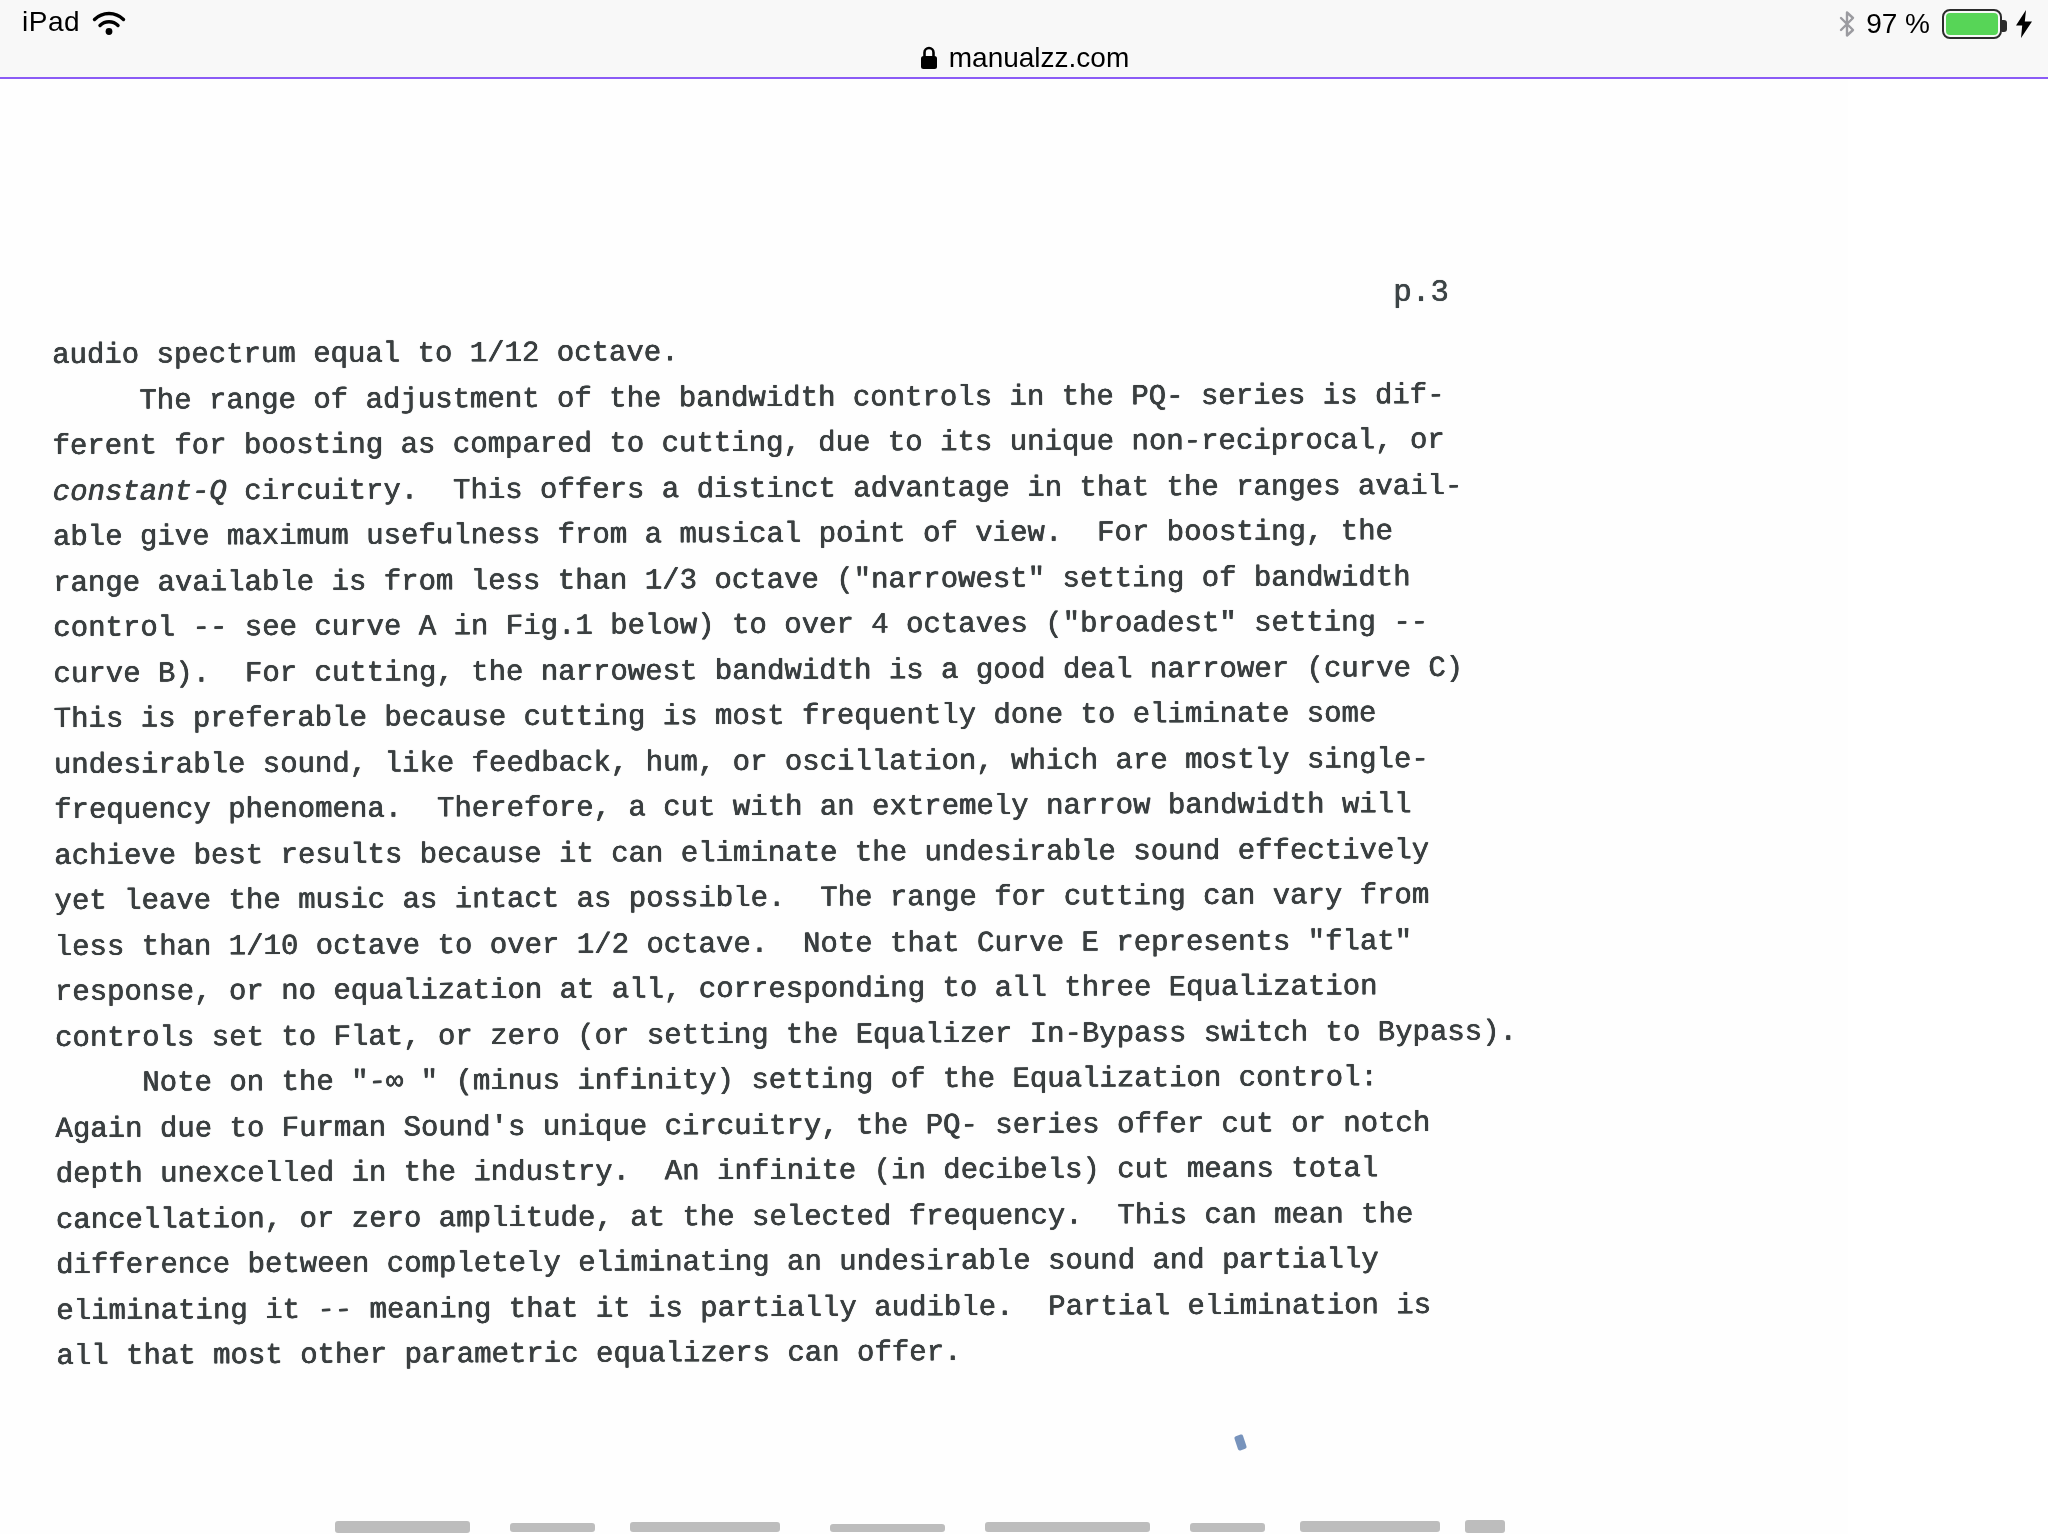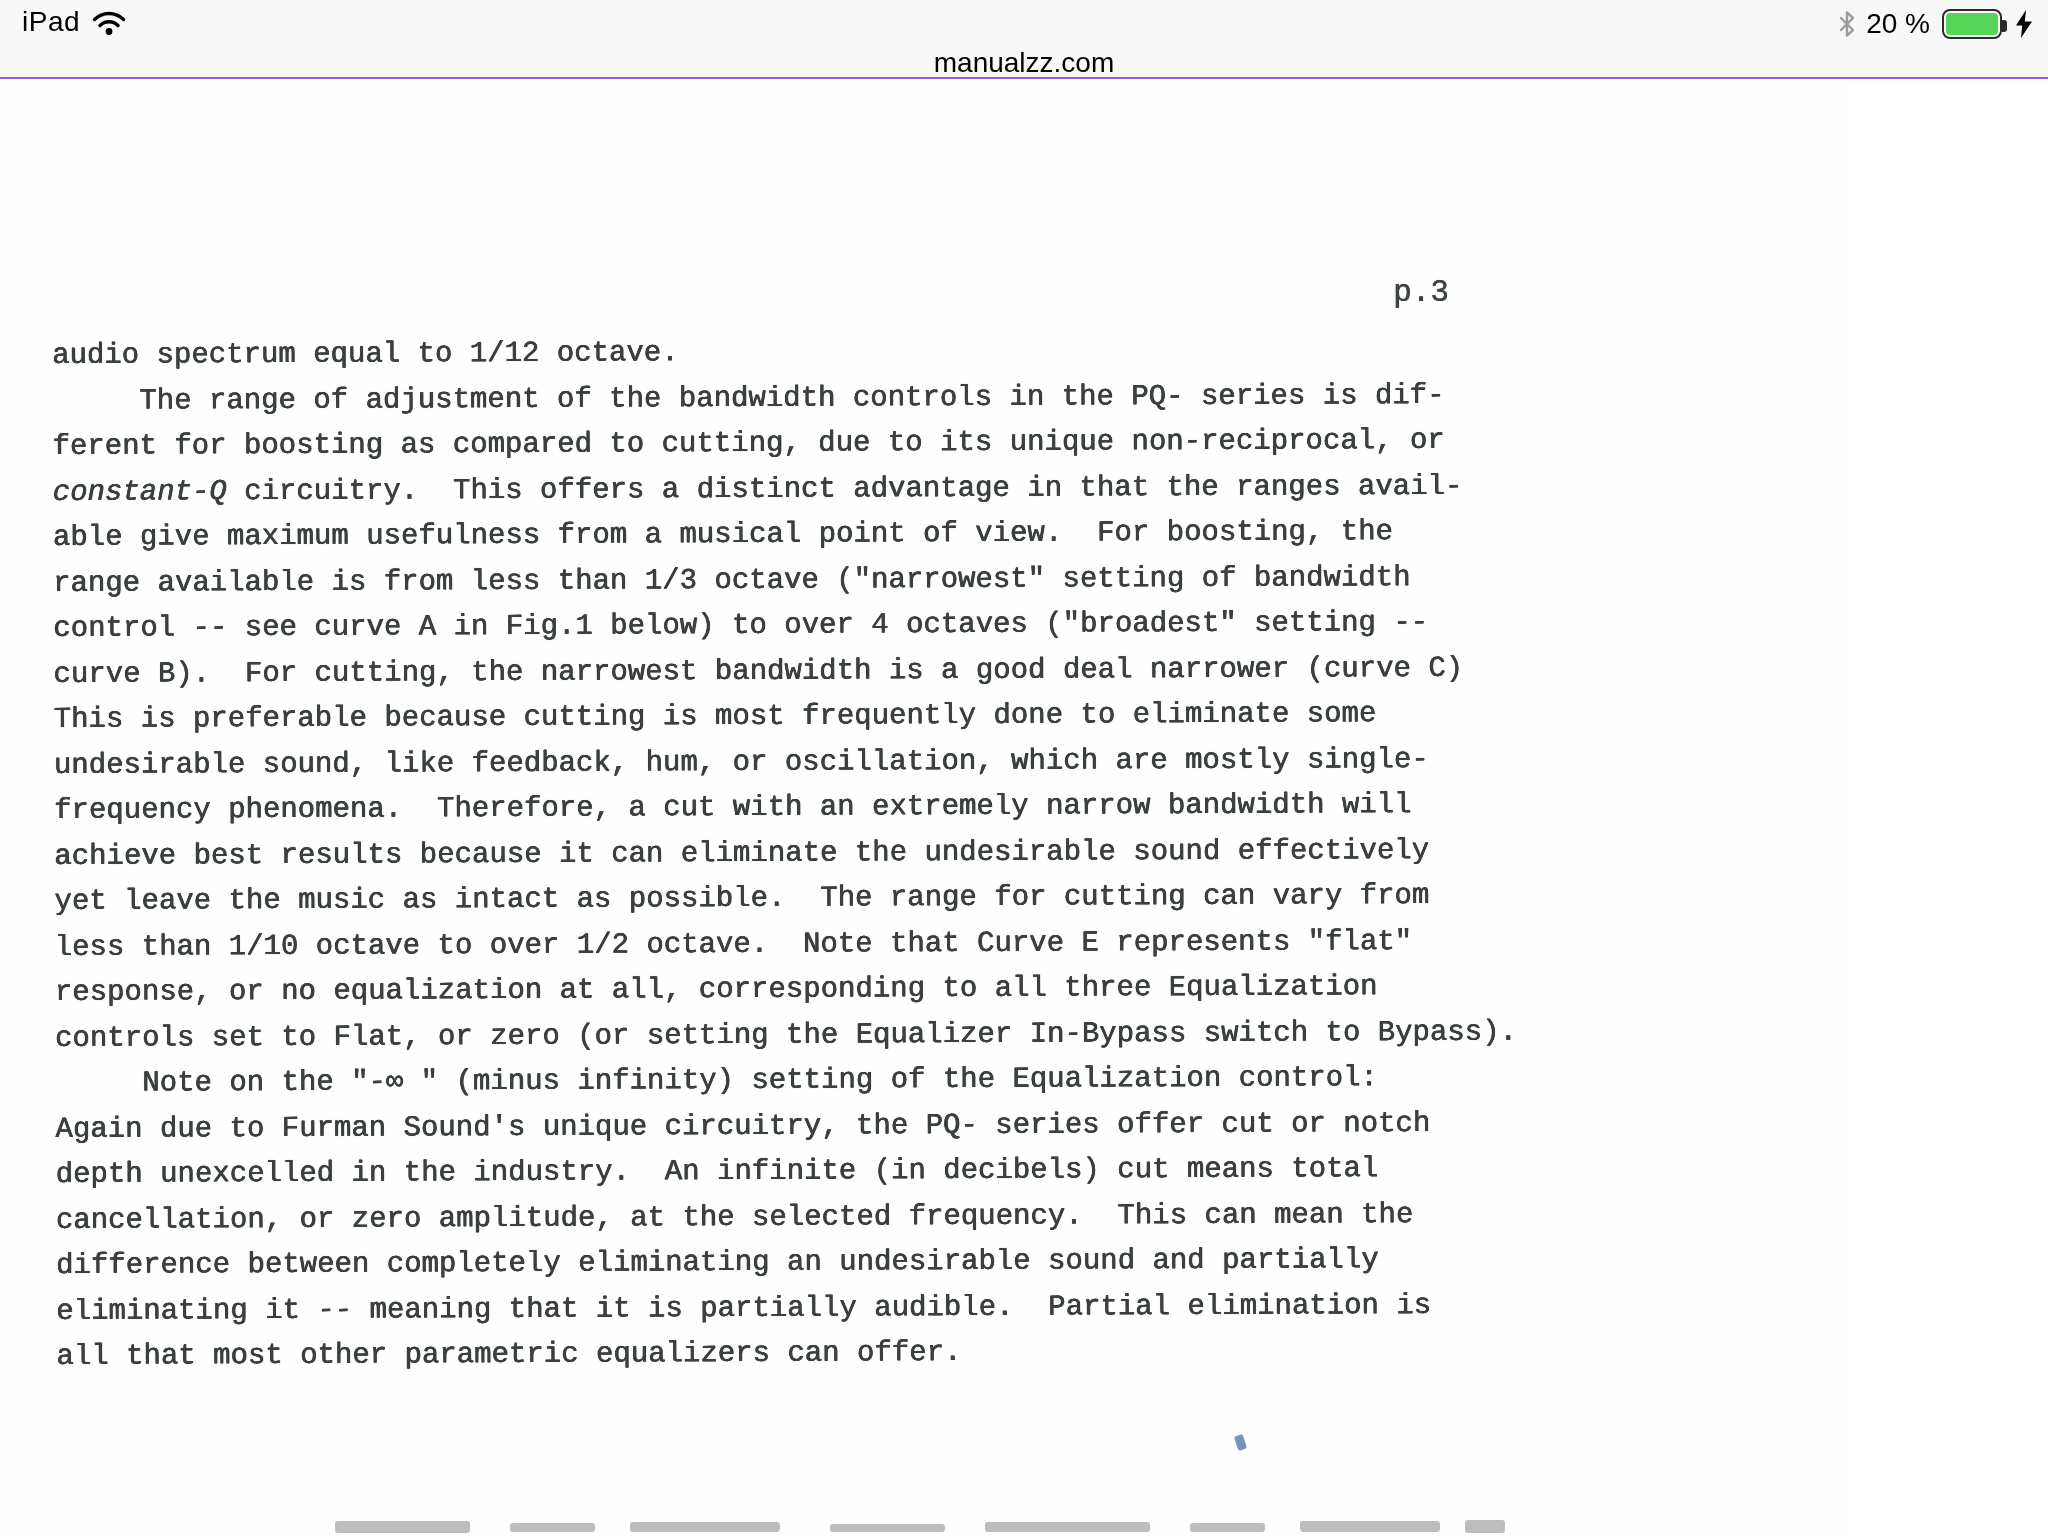--- a/index.html
+++ b/index.html
@@ -14,21 +14,21 @@
   }
   .sb-left{ position:absolute; left:22px; top:6px; display:flex; align-items:center; gap:12px; }
   .carrier{ font-size:28px; color:#000; letter-spacing:0.5px; }
   .wifi-svg{ margin-top:2px; }
   .sb-time{
     position:absolute; left:0; right:0; top:5px; text-align:center;
     font-size:29px; font-weight:bold; color:#000;
   }
   .url-row{
     position:absolute; left:0; right:0; top:41px; height:34px;
-    display:flex; justify-content:center; align-items:center; gap:10px;flex-direction:column;
+    display:flex; justify-content:center; align-items:center; gap:10px;
   }
   .url-domain{ font-size:28px; color:#000; }
   .sb-right{ position:absolute; right:16px; top:8px; display:flex; align-items:center; gap:10px; }
   .batt-pct{ font-size:28px; color:#000; margin-right:2px; }
   .battery{ position:relative; width:60px; height:30px; border:2.5px solid #2c2c2c; border-radius:8px; background:#f8f8f8; }
   .battery-fill{ position:absolute; top:2px; bottom:2px; left:2px; width:92%; background:#57d557; border-radius:4px; }
   .battery-tip{ position:absolute; right:-7px; top:9px; width:5px; height:12px; background:#2c2c2c; border-radius:0 3px 3px 0; }
 
   
   .document{
@@ -82,21 +82,21 @@
       <path d="M5.5 11 V7.5 a4.5 4.5 0 0 1 9 0 V11" fill="none" stroke="#000" stroke-width="2.6"></path>
       <rect x="2" y="11" width="16" height="13" rx="2.5" fill="#000"></rect>
     </svg>
     <span class="url-domain">manualzz.com</span>
   </div>
 
   <div class="sb-right">
     <svg width="18" height="28" viewBox="0 0 18 28">
       <path d="M3 8 L15 20 L9 25.5 V2.5 L15 8 L3 20" fill="none" stroke="#9b9ba0" stroke-width="2.4" stroke-linejoin="round" stroke-linecap="round"></path>
     </svg>
-    <span class="batt-pct">20 %</span>
+    <span class="batt-pct">97 %</span>
     <span class="battery">
       <span class="battery-fill"></span>
       <span class="battery-tip"></span>
     </span>
     <svg width="16" height="28" viewBox="0 0 16 28" style="margin-left:4px;">
       <polygon points="10,0 0,15.5 6.2,15.5 5,28 16,11.5 8.8,11.5" fill="#000"></polygon>
     </svg>
   </div>
 </header>
 

